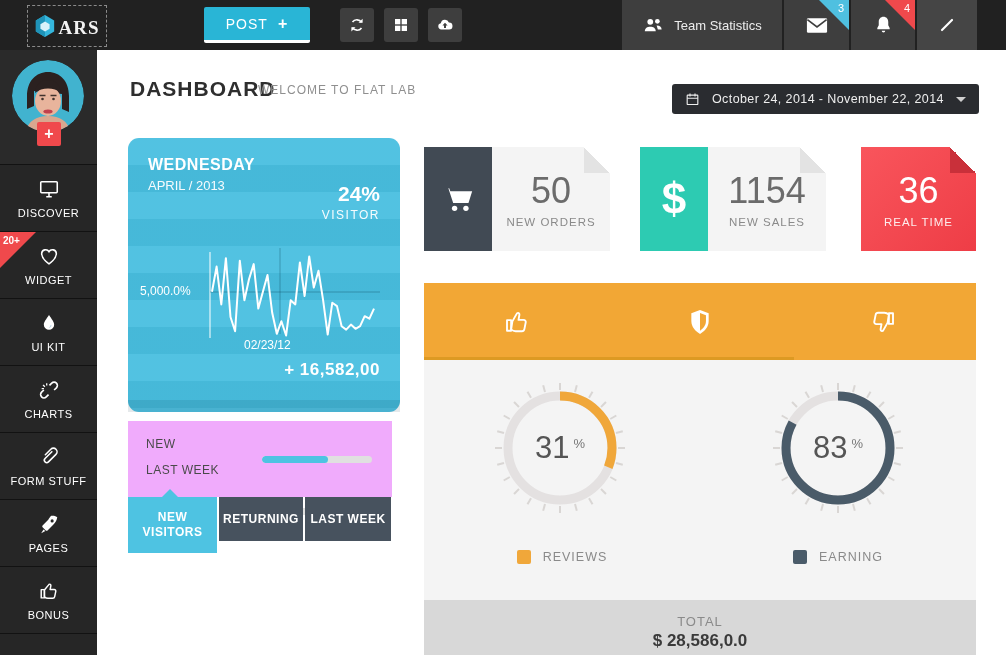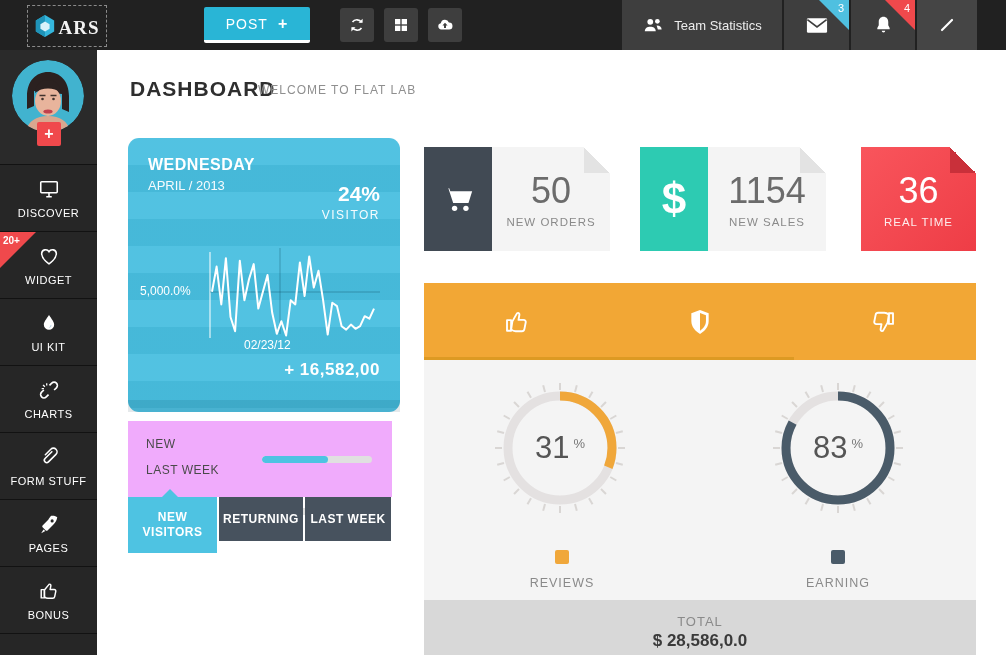--- a/index.html
+++ b/index.html
@@ -86,21 +86,21 @@
   #orange-underline{position:absolute;left:0;bottom:0;width:67%;height:3px;background:#dd9a23;}
   #gauges-panel{position:absolute;left:424px;top:360px;width:552px;height:240px;background:#f4f4f4;}
   .gauge{position:absolute;top:21px;width:134px;height:134px;}
   #gauge-0{left:69px;}
   #gauge-1{left:347px;}
   .gauge .track{fill:none;stroke:#e4e1e1;stroke-width:9;}
   .gauge .arc{fill:none;stroke-width:9;}
   .gauge-center{position:absolute;left:0;top:0;width:134px;height:134px;display:flex;align-items:center;justify-content:center;color:#555;}
   .gauge-val{font-size:31px;}
   .gauge-suffix{font-size:13px;color:#777;margin-left:4px;margin-top:-10px;}
-  .legend{position:absolute;top:190px;width:276px;display:flex;align-items:center;justify-content:center;gap:12px;flex-direction:column;}
+  .legend{position:absolute;top:190px;width:276px;display:flex;align-items:center;justify-content:center;gap:12px;}
   #legend-0{left:0;}
   #legend-1{left:276px;}
   .legend-swatch{width:14px;height:14px;border-radius:2px;}
   .legend-lbl{font-size:12.5px;color:#8a8a8a;letter-spacing:1px;}
   #total-bar{position:absolute;left:424px;top:600px;width:552px;height:64px;background:#d8d8d8;display:flex;flex-direction:column;align-items:center;justify-content:center;}
   #total-lbl{font-size:13px;color:#8a8a8a;letter-spacing:1px;}
   #total-val{font-size:17px;font-weight:bold;color:#3a3a3a;margin-top:2px;}
 </style>
 </head>
 <body>
@@ -268,20 +268,30 @@
           </g>
         </svg>
       <span class="lbl">BONUS</span>
     </div>
 
     <div id="side-bottom"></div>
   </div>
 
   <div id="page-title">DASHBOARD</div>
   <div id="page-subtitle">WELCOME TO FLAT LAB</div>
+  <div id="date-btn">
+    <svg width="15" height="15" viewBox="0 0 24 24">
+        <g fill="none" stroke="#eee" stroke-width="1.8">
+          <rect x="3.5" y="5" width="17" height="15" rx="1"></rect>
+          <path d="M3.5 10h17M8 2.5V7M16 2.5V7"></path>
+        </g>
+      </svg>
+    <span class="txt">October 24, 2014 - November 22, 2014</span>
+    <div class="caret"></div>
+  </div>
 
   <div id="visitor-card">
     <div id="vc-day">WEDNESDAY</div>
     <div id="vc-date">APRIL / 2013</div>
     <div id="vc-pct">24%</div>
     <div id="vc-pct-lbl">VISITOR</div>
     <div id="spark-wrap">
       <svg id="spark" width="264" height="100" viewBox="0 0 264 100">
         <line x1="82" y1="4" x2="82" y2="90" stroke="rgba(255,255,255,.85)" stroke-width="1.2"></line>
         <line x1="82" y1="44" x2="252" y2="44" stroke="rgba(0,50,70,.30)" stroke-width="1"></line>

